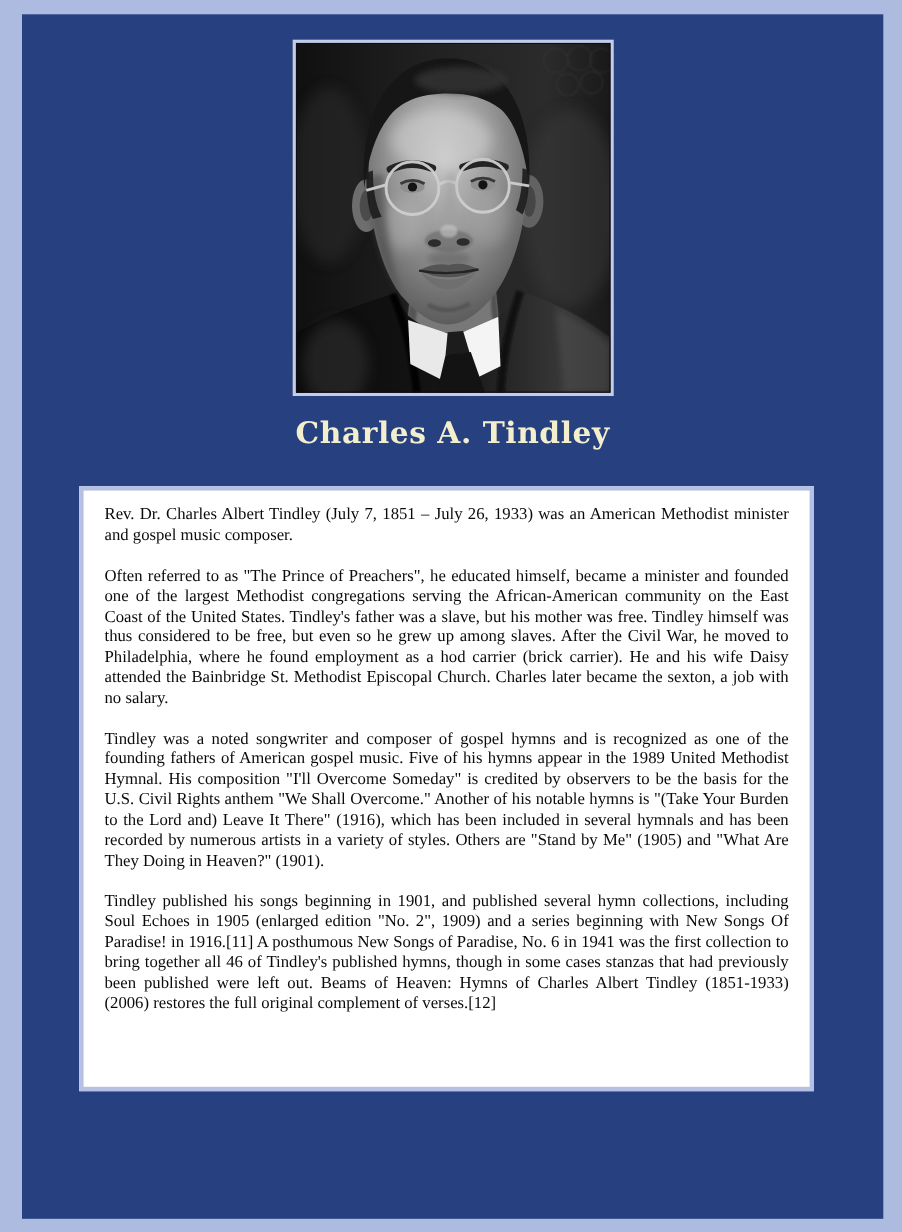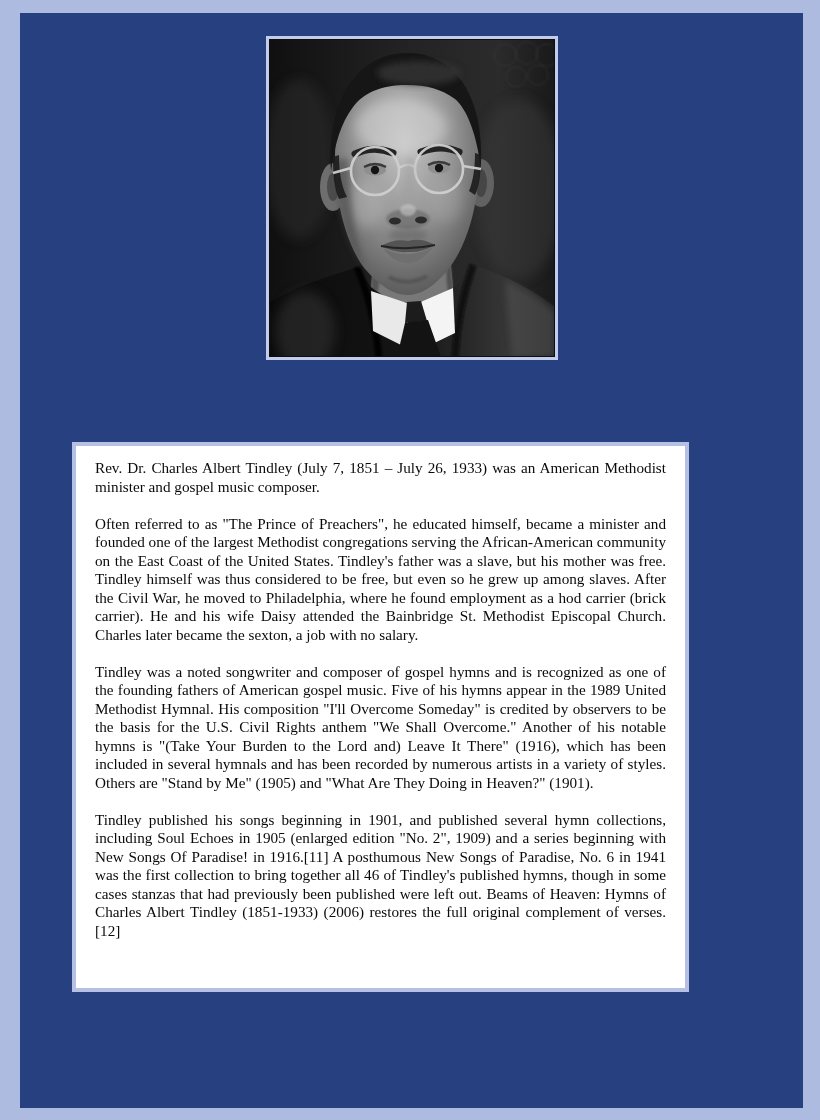--- a/index.html
+++ b/index.html
@@ -42,21 +42,21 @@
     text-align:center;
     font-family:"DejaVu Serif","Liberation Serif",serif;
     font-weight:bold;
     font-size:27px;
     letter-spacing:0.5px;
     color:var(--title-color);
   }
   .article-box{
     position:absolute;
     left:52px;top:429px;
-    width:617px;height:550px;
+    width:668px;height:550px;
     background:var(--box-bg);
     border:4px solid var(--box-border);
     padding:13px 19px 24px 19px;
     overflow:hidden;
     font-family:Liberation Serif, serif;
   }
   .article-box p{
     font-size:15.2px;
     line-height:18.5px;
     text-align:justify;
@@ -171,20 +171,21 @@
         <ellipse cx="139" cy="196" rx="20" ry="7" fill="#5a5a5a" opacity="0.5" filter="url(#blur3)"></ellipse>
         <path d="M112,207 Q126,199 139,202 Q152,198 166,206 Q152,214 139,213 Q126,214 112,207 Z" fill="#545454"></path>
         <path d="M114,209 Q139,222 164,208 Q152,224 139,224 Q124,224 114,209 Z" fill="#6f6f6f"></path>
         <path d="M112,207 Q139,212 166,206" stroke="#242424" stroke-width="2.2" fill="none"></path>
         <path d="M120,238 Q139,248 158,237" stroke="#4a4a4a" stroke-width="4" fill="none" opacity="0.6" filter="url(#blur1)"></path>
 
         <rect x="0.5" y="0.5" width="285" height="317" fill="none" stroke="#0d0d18" stroke-width="1"></rect>
       </svg>
     </div>
 
+    <h1 class="page-title">Charles A. Tindley</h1>
 
     <div class="article-box">
       <p>Rev. Dr. Charles Albert Tindley (July 7, 1851 – July 26, 1933) was an American Methodist minister and gospel music composer.</p>
       <p>Often referred to as "The Prince of Preachers", he educated himself, became a minister and founded one of the largest Methodist congregations serving the African-American community on the East Coast of the United States. Tindley's father was a slave, but his mother was free. Tindley himself was thus considered to be free, but even so he grew up among slaves. After the Civil War, he moved to Philadelphia, where he found employment as a hod carrier (brick carrier). He and his wife Daisy attended the Bainbridge St. Methodist Episcopal Church. Charles later became the sexton, a job with no salary.</p>
       <p>Tindley was a noted songwriter and composer of gospel hymns and is recognized as one of the founding fathers of American gospel music. Five of his hymns appear in the 1989 United Methodist Hymnal. His composition "I'll Overcome Someday" is credited by observers to be the basis for the U.S. Civil Rights anthem "We Shall Overcome." Another of his notable hymns is "(Take Your Burden to the Lord and) Leave It There" (1916), which has been included in several hymnals and has been recorded by numerous artists in a variety of styles. Others are "Stand by Me" (1905) and "What Are They Doing in Heaven?" (1901).</p>
       <p>Tindley published his songs beginning in 1901, and published several hymn collections, including Soul Echoes in 1905 (enlarged edition "No. 2", 1909) and a series beginning with New Songs Of Paradise! in 1916.[11] A posthumous New Songs of Paradise, No. 6 in 1941 was the first collection to bring together all 46 of Tindley's published hymns, though in some cases stanzas that had previously been published were left out. Beams of Heaven: Hymns of Charles Albert Tindley (1851-1933) (2006) restores the full original complement of verses.[12]</p>
     </div>
 
   </div>
 </div>

